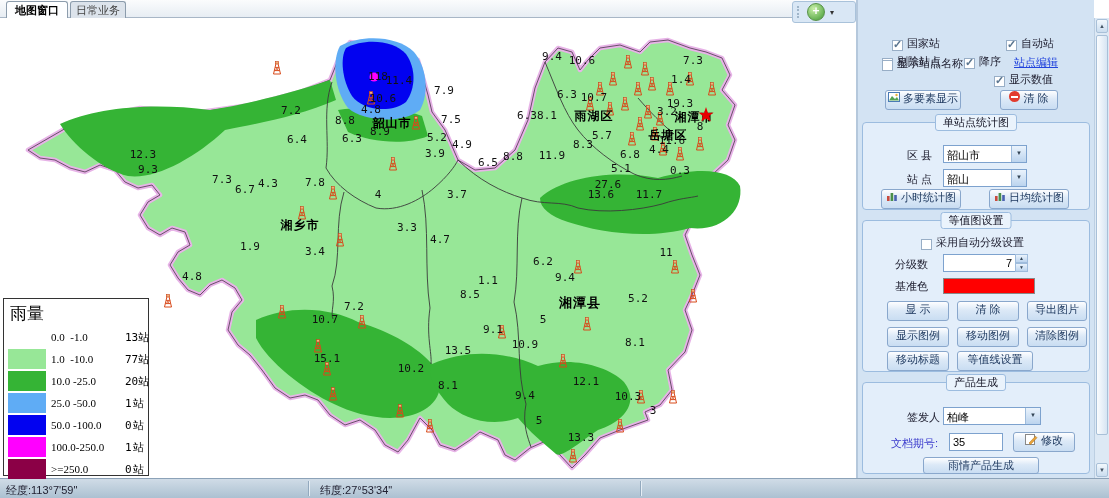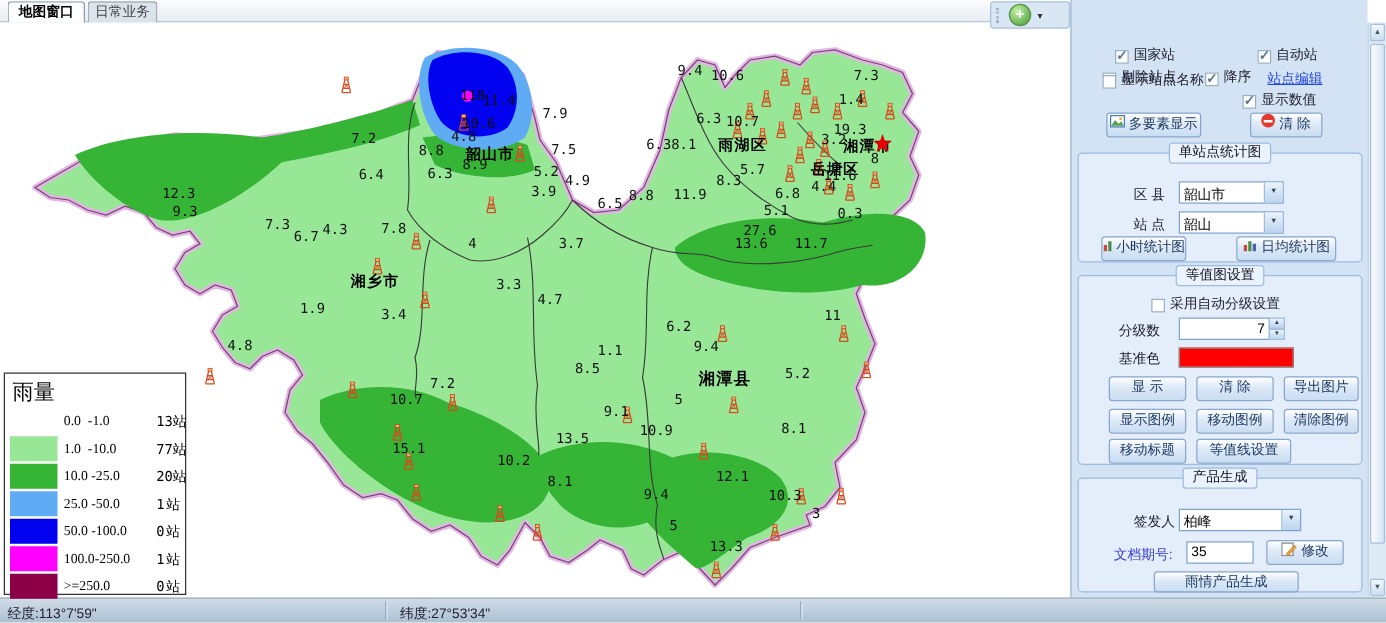--- a/index.html
+++ b/index.html
@@ -373,21 +373,21 @@
     <div class="flabel" style="left:44px;top:25px">区 县</div>
     <div class="dd" style="left:80px;top:22px;width:84px">
       <span class="txt">韶山市</span>
       <span class="ddbtn">▼</span>
     </div>
     <div class="flabel" style="left:44px;top:49px">站 点</div>
     <div class="dd" style="left:80px;top:46px;width:84px">
       <span class="txt">韶山</span>
       <span class="ddbtn">▼</span>
     </div>
-    <div class="b" style="left:18px;top:66px;width:68px">
+    <div class="b" style="left:18px;top:66px;width:80px">
       <svg width="12" height="12">
           <rect x="1" y="6" width="2.6" height="5" fill="#C94A3D"></rect>
           <rect x="4.6" y="3" width="2.6" height="8" fill="#4A8E4A"></rect>
           <rect x="8.2" y="5" width="2.6" height="6" fill="#4A62B0"></rect>
         </svg>
       <span>小时统计图</span>
     </div>
     <div class="b" style="left:126px;top:66px;width:80px">
       <svg width="12" height="12">
           <rect x="1" y="6" width="2.6" height="5" fill="#C94A3D"></rect>

